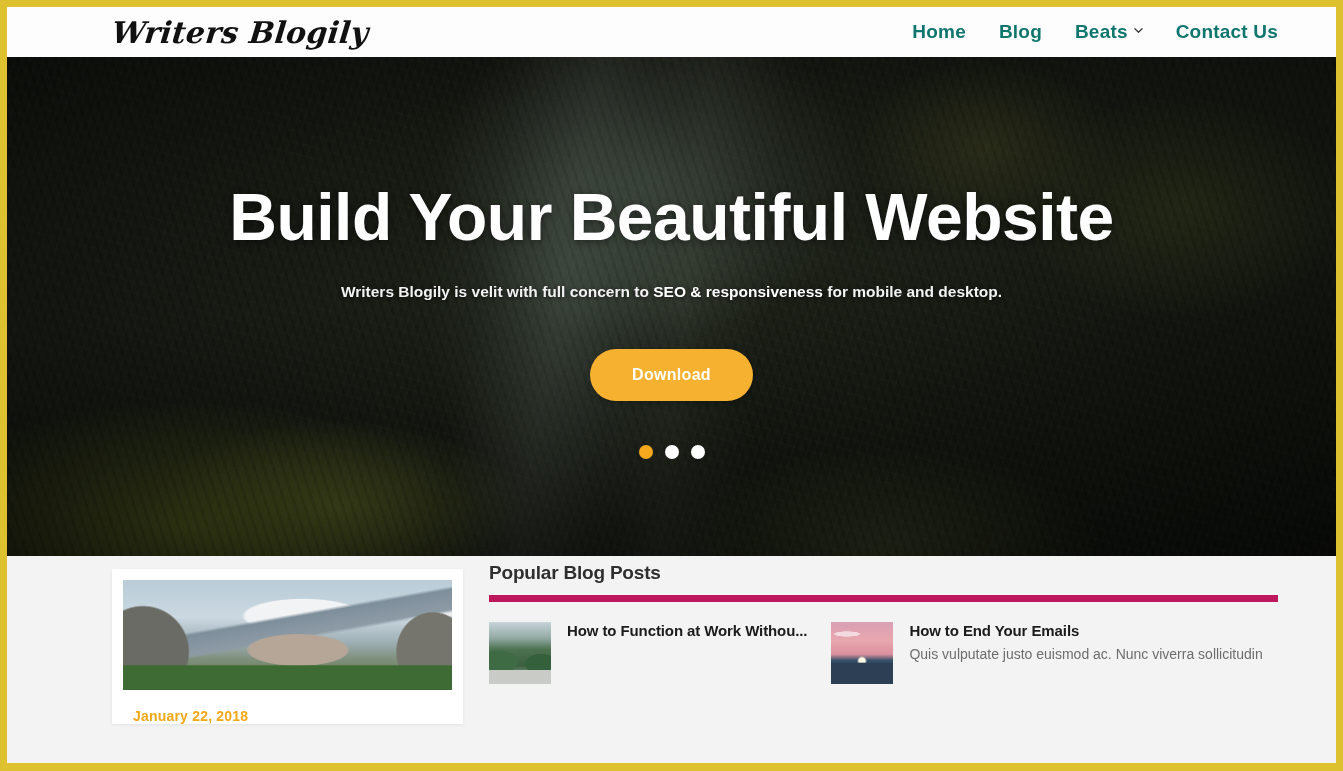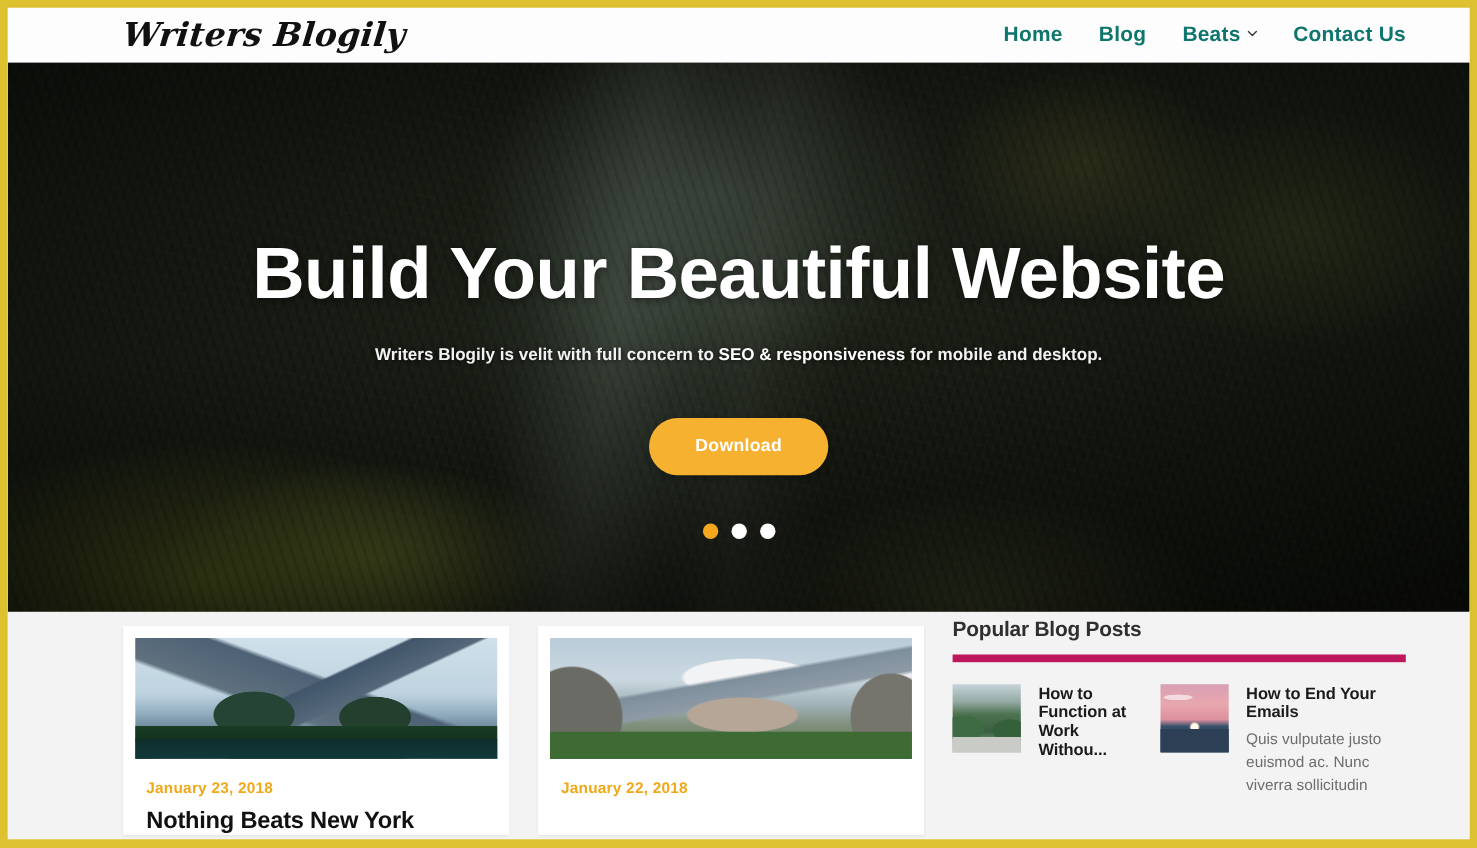--- a/index.html
+++ b/index.html
@@ -68,21 +68,20 @@
   }
   .hero-vig {
     position:absolute; inset:0;
     background:
       radial-gradient(ellipse 900px 430px at 50% 45%, rgba(0,0,0,.12), rgba(0,0,0,.62) 100%),
       linear-gradient(rgba(0,0,0,.30), rgba(0,0,0,.30));
   }
   .hero-inner {
     position:relative; z-index:3; text-align:center;
     padding-top:126px;
-    margin-top:31px;
   }
   .hero-title {
     color:#fff; font-size:66px; font-weight:bold;
     letter-spacing:-.5px; line-height:1.05;
     text-shadow:0 2px 8px rgba(0,0,0,.45);
     font-family:"Liberation Sans", sans-serif;
   }
   .hero-sub {
     margin-top:27px; color:#f2f2f2;
     font-size:15.5px; font-weight:bold; line-height:25px;
@@ -209,27 +208,20 @@
         <span class="dot active"></span>
         <span class="dot"></span>
         <span class="dot"></span>
       </div>
     </div>
   </section>
 
   <div class="content">
 
     <div class="posts">
-      <article class="card">
-        <div class="card-img img-mountain-lake"></div>
-        <div class="card-body">
-          <div class="card-date">January 23, 2018</div>
-          <h2 class="card-title">Nothing Beats New York</h2>
-        </div>
-      </article>
 
       <article class="card">
         <div class="card-img img-rock-valley"></div>
         <div class="card-body">
           <div class="card-date">January 22, 2018</div>
         </div>
       </article>
     </div>
 
     <aside class="sidebar">

